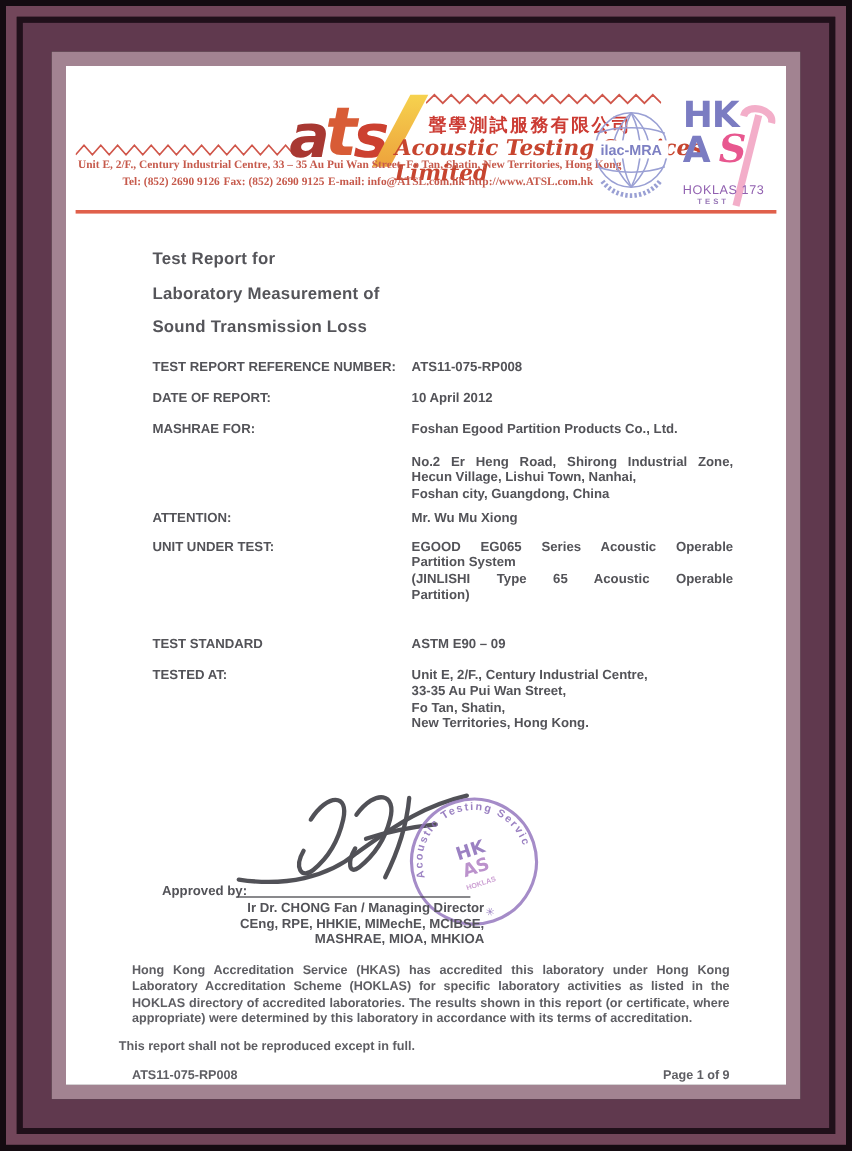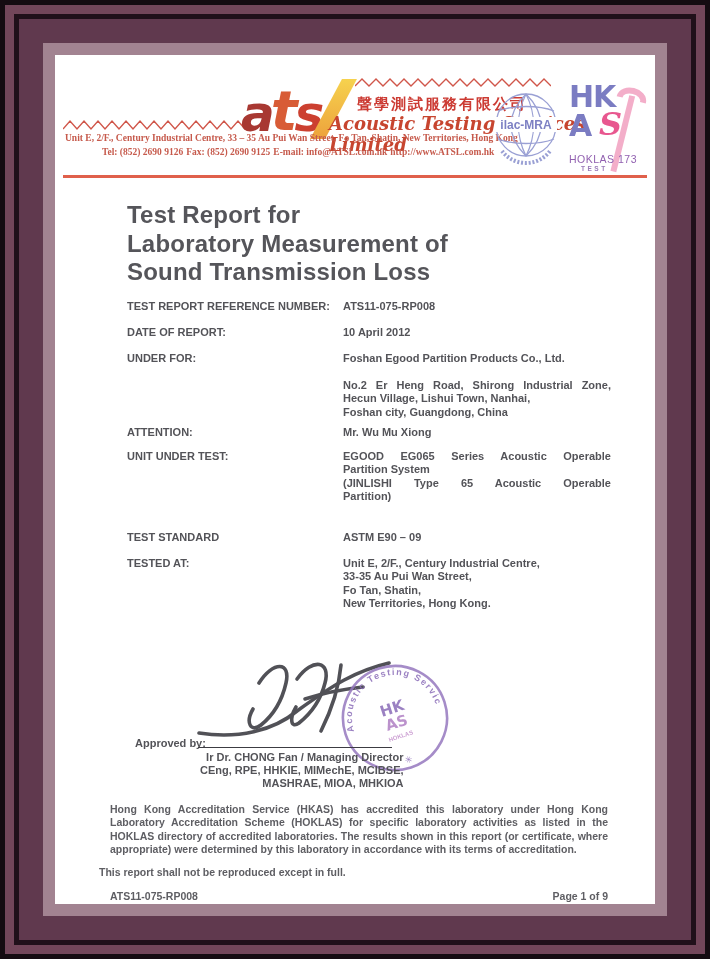--- a/index.html
+++ b/index.html
@@ -33,21 +33,21 @@
 
   
   .hkas-blue{font-family:"DejaVu Sans",sans-serif;font-weight:bold;color:#7b7cc2;
     font-size:30px;line-height:27px;letter-spacing:-1px;}
   .hkas-s{font-family:"DejaVu Serif",serif;font-style:italic;font-weight:bold;
     font-size:32px;color:#e8578f;}
   .hoklas{font-size:10.5px;font-weight:normal;color:#9160b0;letter-spacing:.5px;}
   .hoklas-sub{font-size:6.5px;font-weight:bold;color:#9a7ab8;letter-spacing:2.5px;}
 
   
-  .title{font-size:24px;line-height:28.5px;font-weight:bold;color:#55555a;letter-spacing:.2px;}
+  .title{font-size:14px;line-height:28.5px;font-weight:bold;color:#55555a;letter-spacing:.2px;}
   .row{position:absolute;left:72px;width:484px;display:flex;}
   .lbl{width:216px;flex:none;font-size:11px;font-weight:bold;color:#535358;}
   .val{flex:1;font-size:11px;font-weight:bold;color:#535358;line-height:13.4px;}
   .stretch{text-align:justify;text-align-last:justify;}
 
   
   .approved{font-size:11px;font-weight:bold;color:#535358;}
   .signline{border-top:1.6px solid #3c3c42;}
   .namelines{font-size:11px;font-weight:bold;color:#535358;line-height:13px;}
   .stamp{opacity:.85;}
@@ -133,21 +133,21 @@
 
         <div class="row" style="top:245px;">
           <div class="lbl">TEST REPORT REFERENCE NUMBER:</div>
           <div class="val">ATS11-075-RP008</div>
         </div>
         <div class="row" style="top:271px;">
           <div class="lbl">DATE OF REPORT:</div>
           <div class="val">10 April 2012</div>
         </div>
         <div class="row" style="top:297px;">
-          <div class="lbl">UNDER FOR:</div>
+          <div class="lbl">MASHRAE FOR:</div>
           <div class="val">Foshan Egood Partition Products Co., Ltd.</div>
         </div>
         <div class="row" style="top:324px;">
           <div class="lbl"></div>
           <div class="val">
             <div class="stretch">No.2 Er Heng Road, Shirong Industrial Zone,</div>
             <div>Hecun Village, Lishui Town, Nanhai,</div>
             <div>Foshan city, Guangdong, China</div>
           </div>
         </div>

